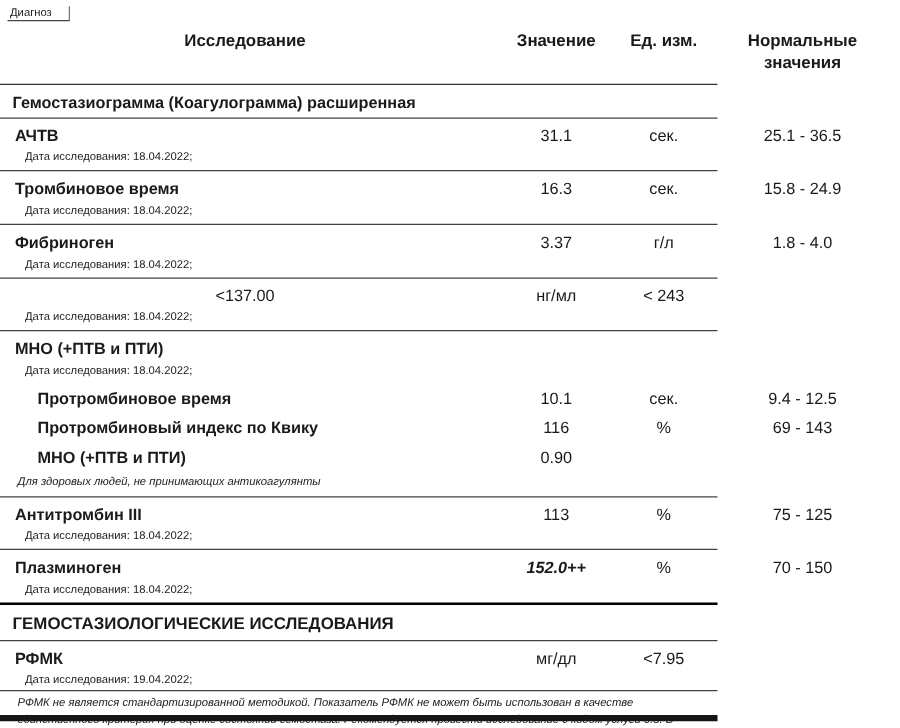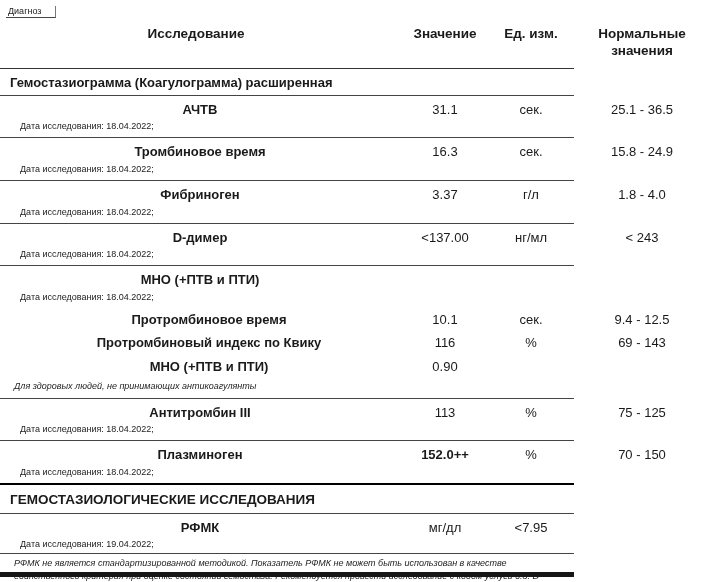--- a/index.html
+++ b/index.html
@@ -49,31 +49,31 @@
   .section:last-child { border-bottom: 1px solid #444; }
   .table-header { border-bottom: 1.5px solid #333; }
 
   .block { padding-bottom: 2px; }
   .block + .block { border-top: 1px solid #444; }
 
   .row { padding-top: 4px; }
   .cell.name {
     font-weight: 700;
     font-size: 13px;
-    text-align: center;
+    text-align: left;
     padding-left: 12px;
     line-height: 1.2;
   }
   .row.sub .cell.name { padding-left: 30px; }
   .cell.value, .cell.unit, .cell.normal {
     font-size: 13px;
     text-align: center;
     line-height: 1.2;
   }
-  .cell.value.emph { font-weight: 700; }
+  .cell.value.emph { font-weight: 700; font-style: italic; }
 
   .date {
     font-size: 9px;
     color: #222;
     padding: 2px 0 4px 20px;
   }
   .note {
     font-size: 9px;
     font-style: italic;
     color: #222;
@@ -128,21 +128,20 @@
           <div class="row">
             <div class="cell name">Фибриноген</div>
             <div class="cell value">3.37</div>
             <div class="cell unit">г/л</div>
             <div class="cell normal">1.8 - 4.0</div>
           </div>
           <div class="date">Дата исследования: 18.04.2022;</div>
         </div>
         <div class="block">
           <div class="row">
-            <div class="cell name">D-димер</div>
             <div class="cell value">&lt;137.00</div>
             <div class="cell unit">нг/мл</div>
             <div class="cell normal">&lt; 243</div>
           </div>
           <div class="date">Дата исследования: 18.04.2022;</div>
         </div>
         <div class="block">
           <div class="row">
             <div class="cell name">МНО (+ПТВ и ПТИ)</div>
             <div class="cell value"></div>

